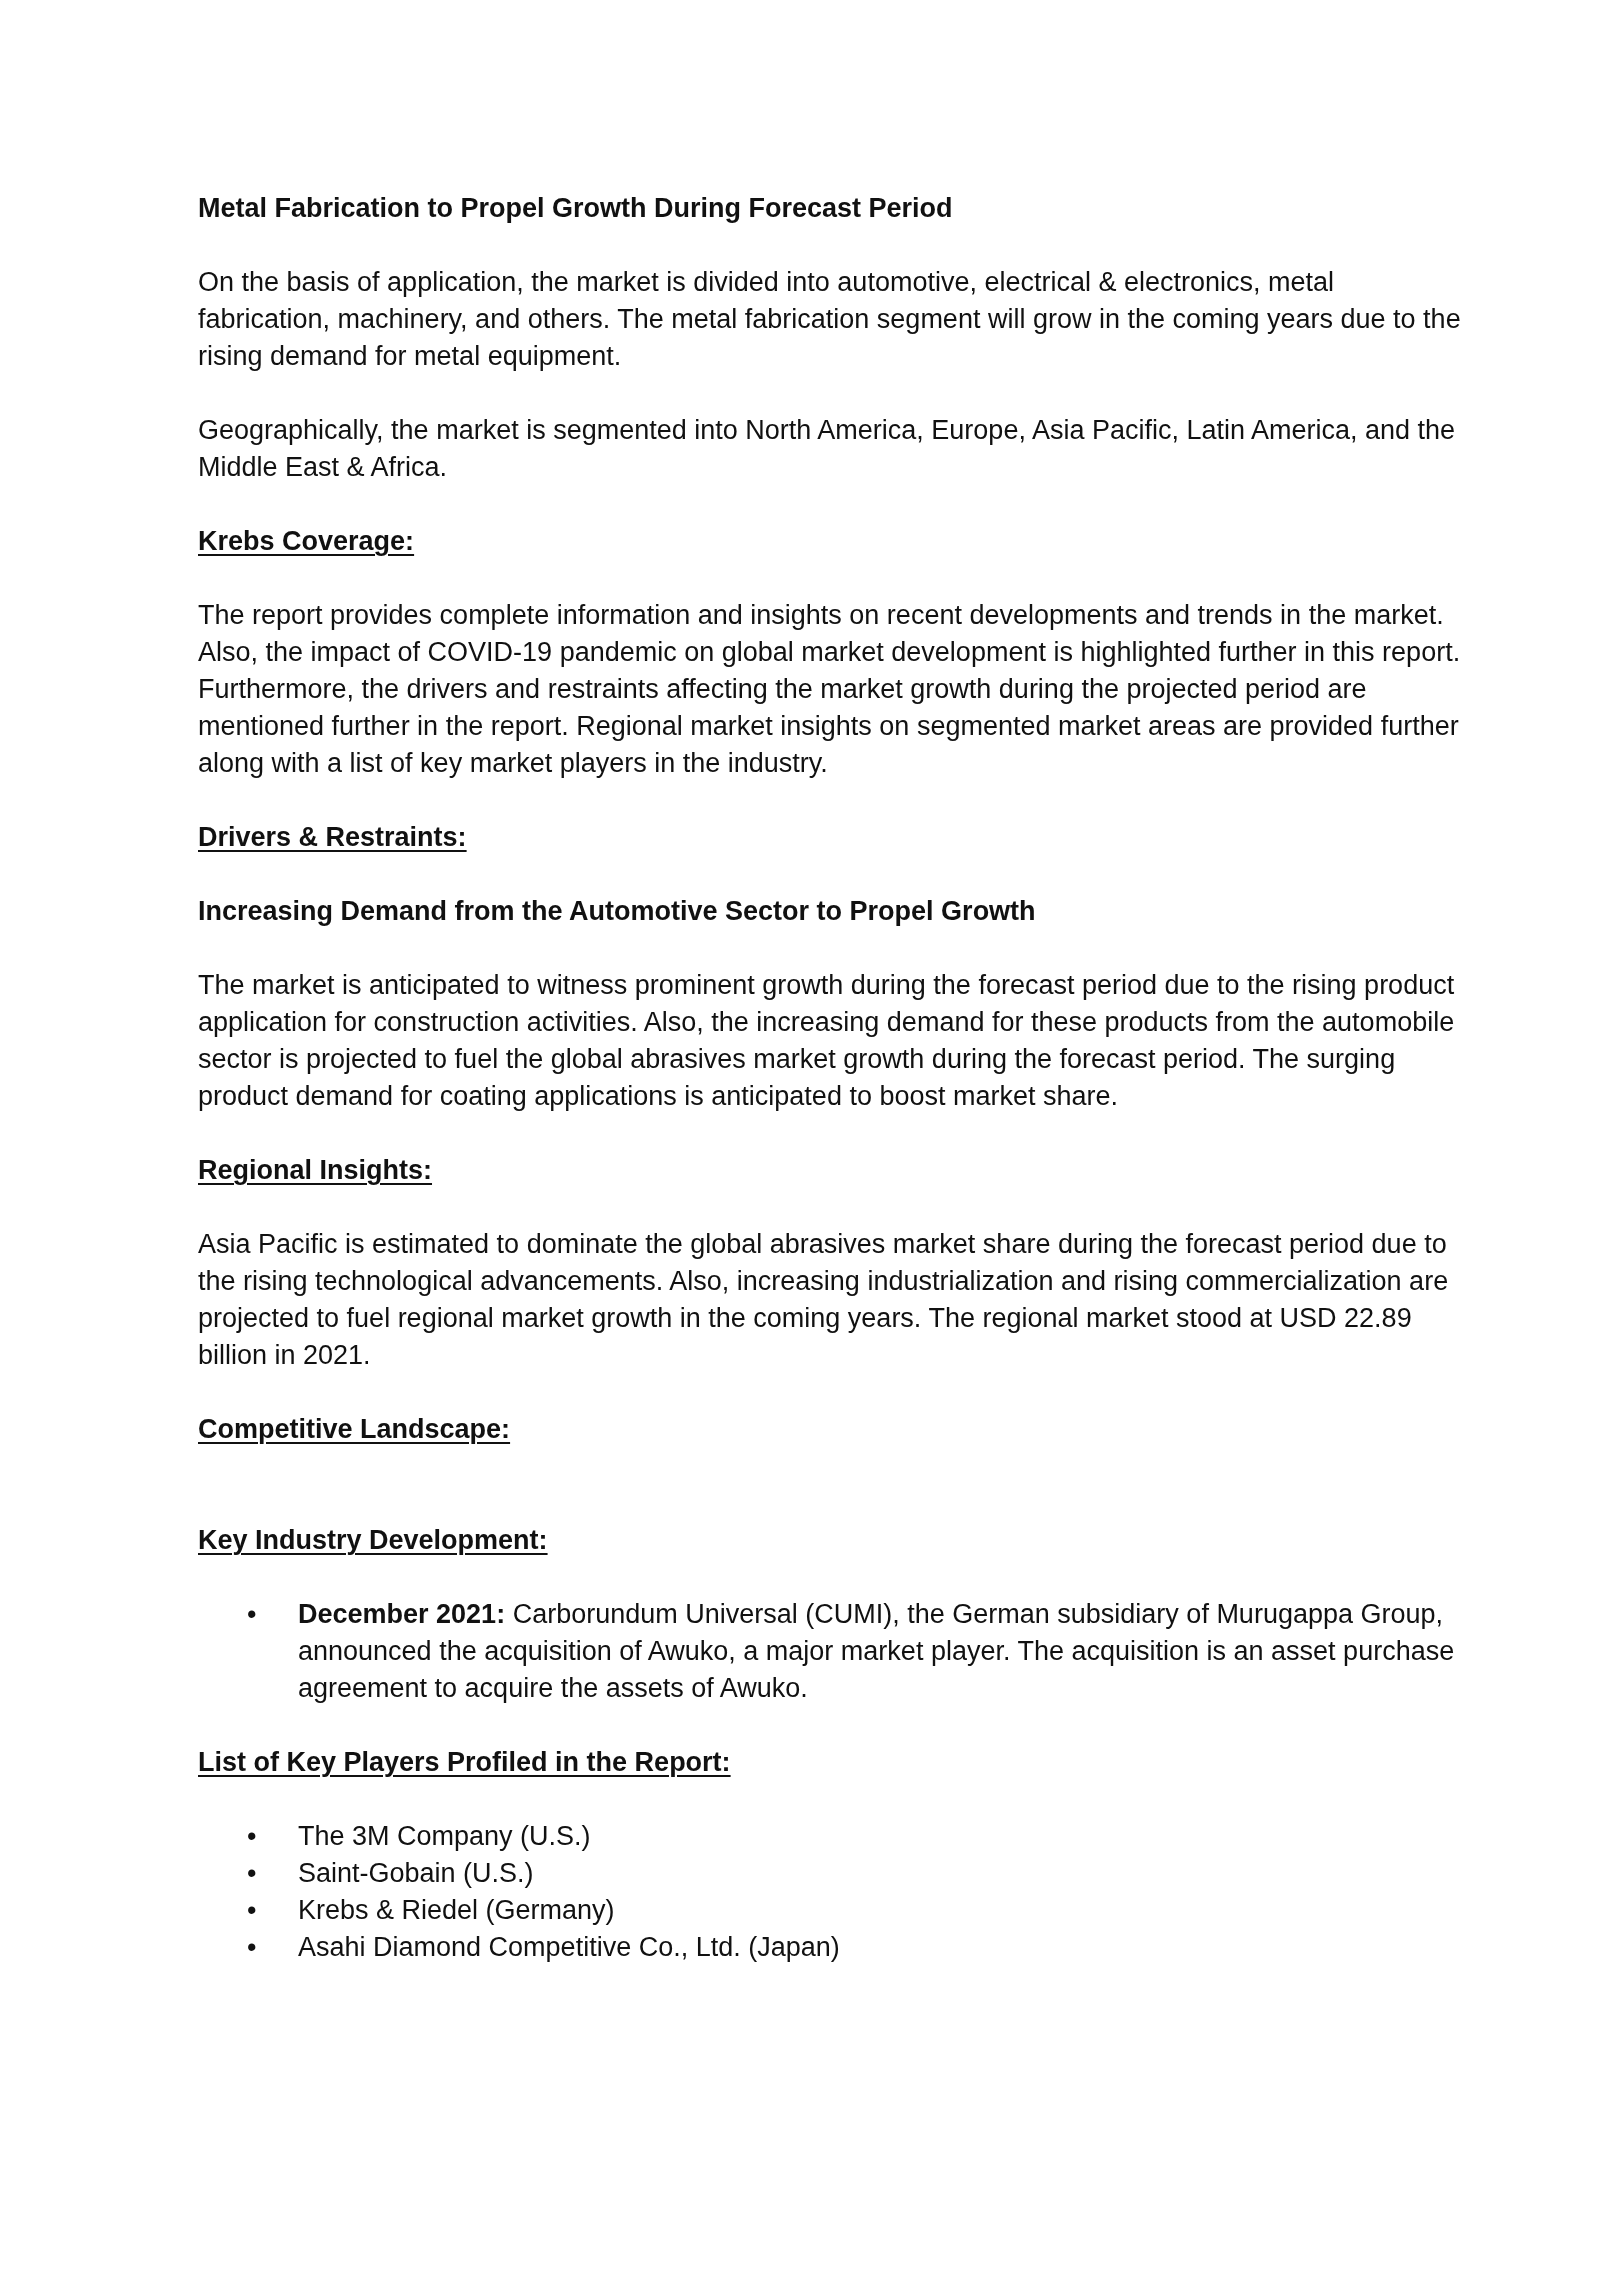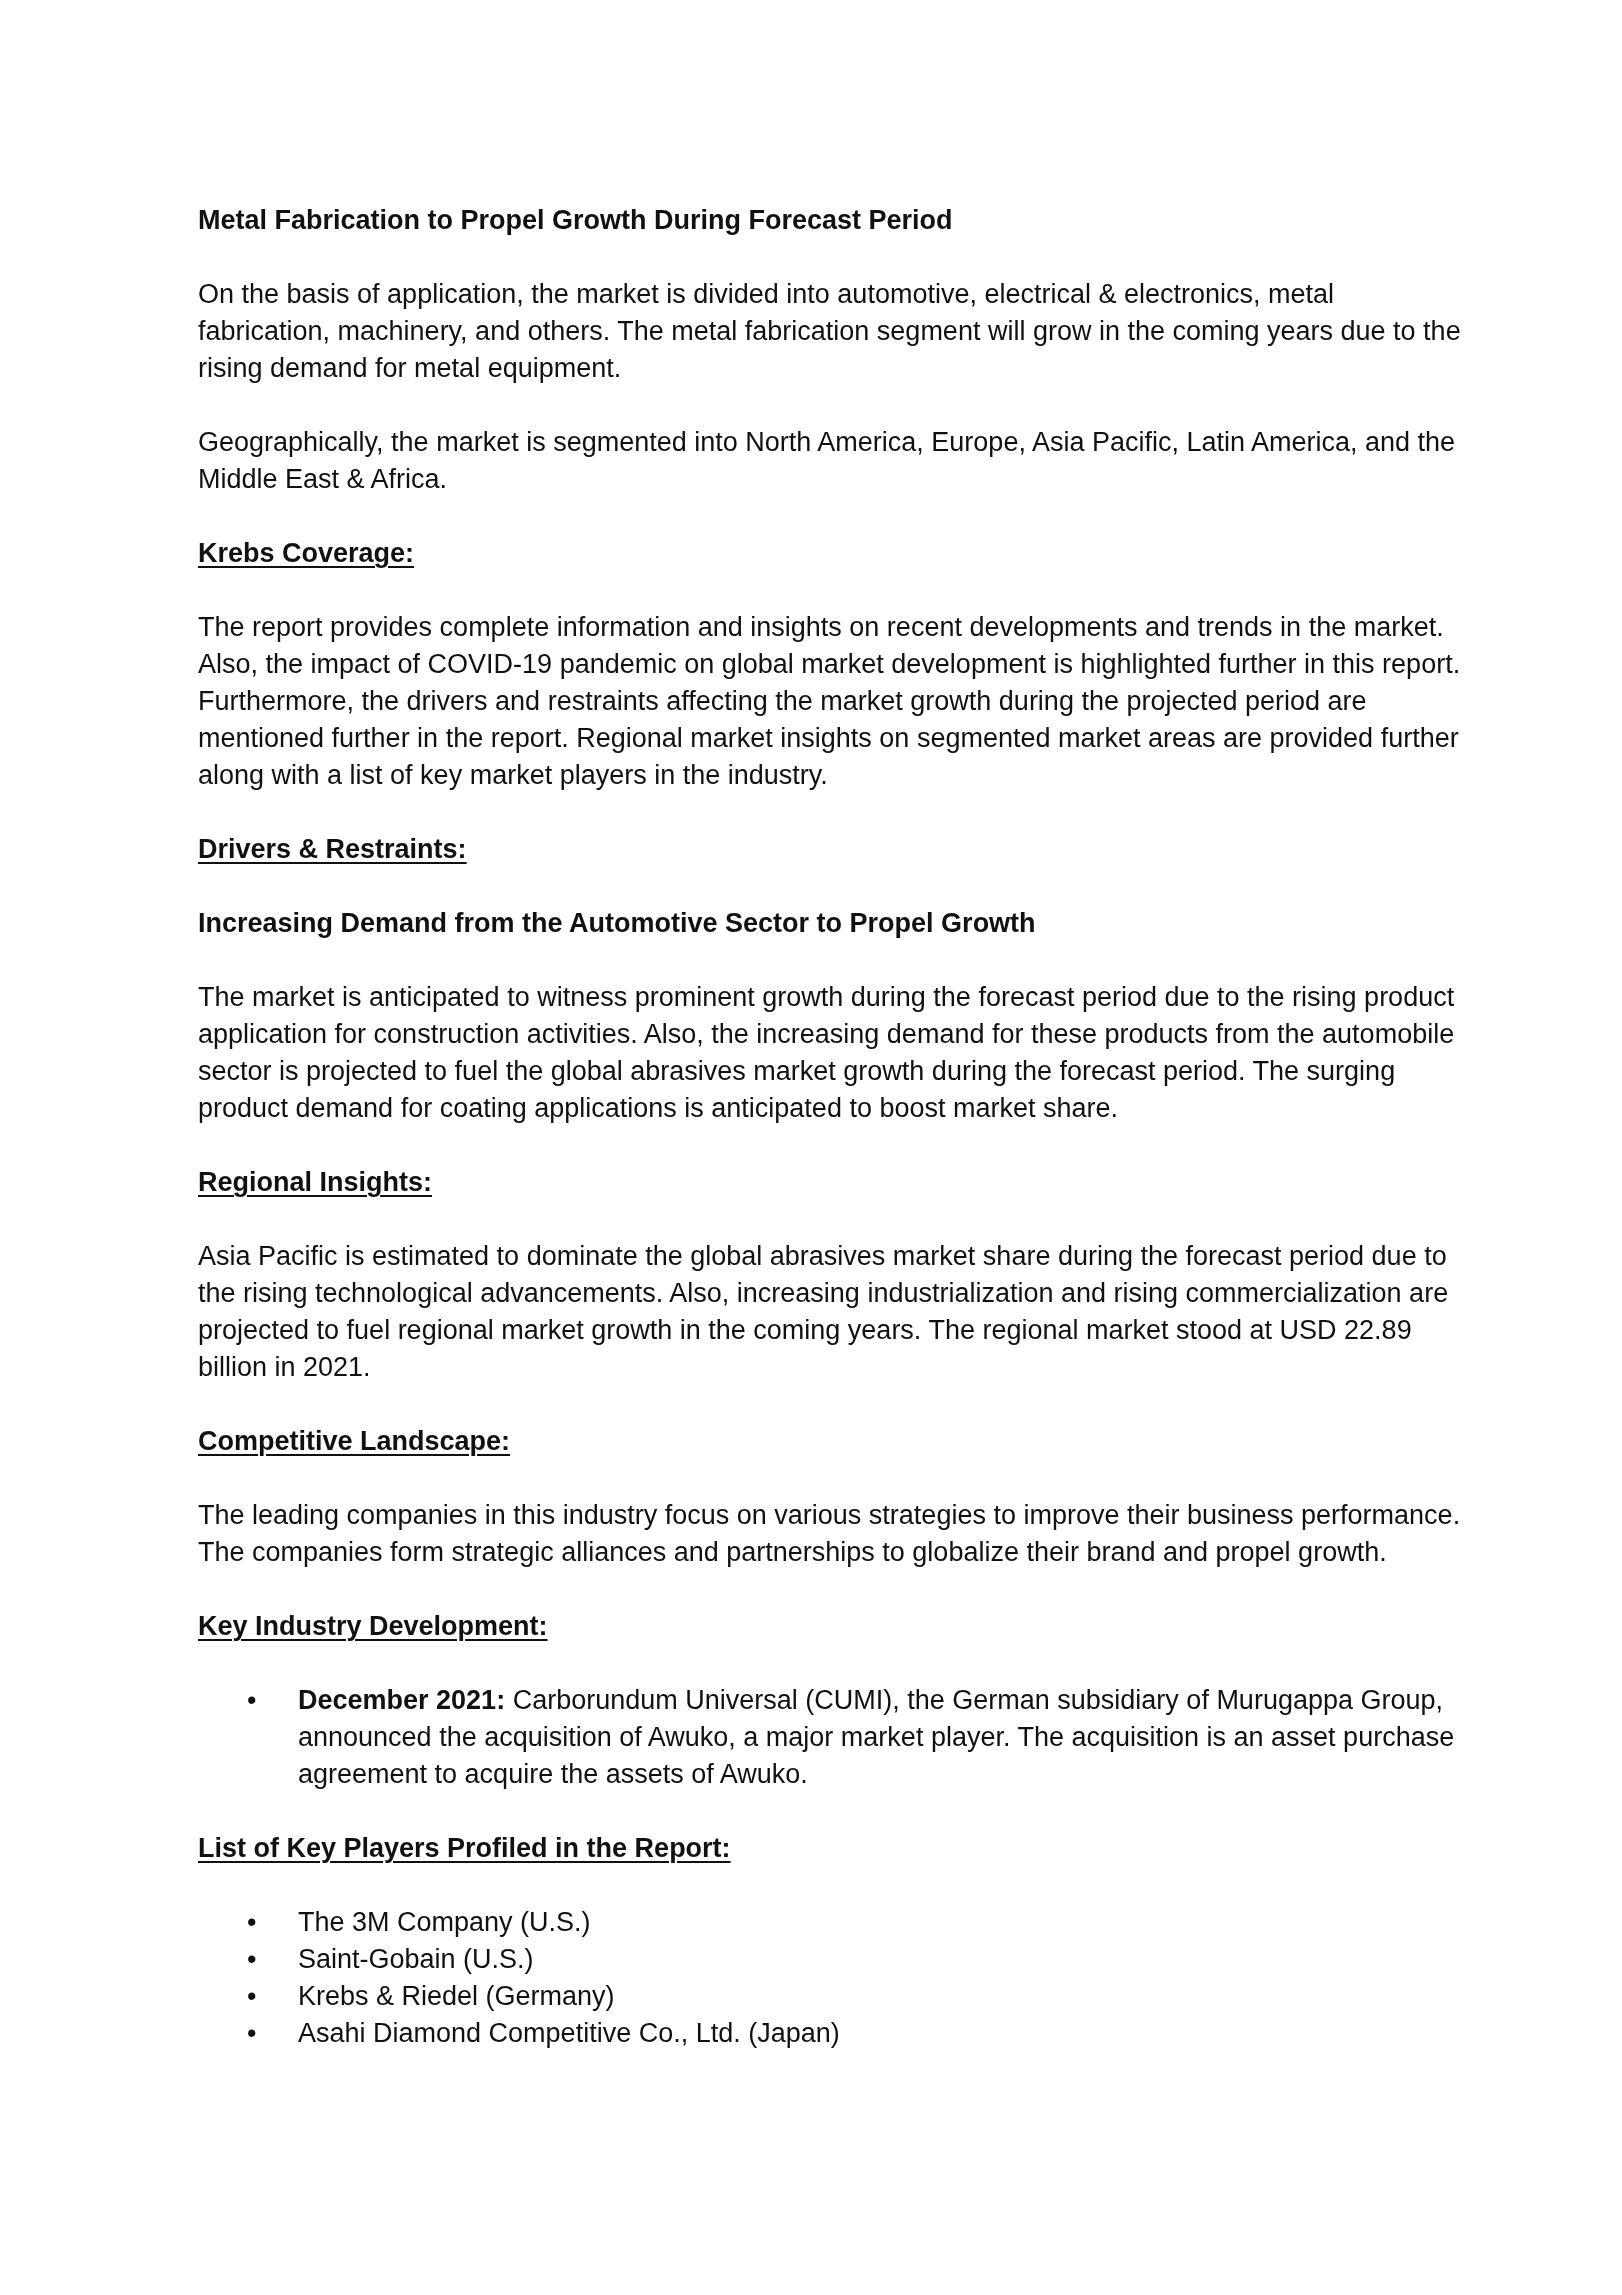--- a/index.html
+++ b/index.html
@@ -1,18 +1,18 @@
 <!DOCTYPE html>
 <html style="font-size:10px"><head>
 <meta charset="utf-8">
 <style>
   html, body { margin: 0; padding: 0; background: #ffffff; }
   body { width: 1623px; height: 2295px; position: relative; overflow: hidden;
          font-family: "Liberation Sans", sans-serif; color: #111111; }
-  .page { position: absolute; left: 198px; top: 190px; width: 1268px; margin-top: 12px; }
+  .page { position: absolute; left: 198px; top: 190px; width: 1268px; }
   .line-block { font-size: 27px; line-height: 37px; margin: 0; }
   .h-bold { font-weight: bold; }
   .h-under { font-weight: bold; text-decoration: underline; text-underline-offset: 3.8px; text-decoration-thickness: 1.9px; }
   .gap { height: 37px; }
   ul.bullets { list-style: none; margin: 0; padding: 0; }
   ul.bullets li { position: relative; padding-left: 100px; font-size: 27px; line-height: 37px; }
   ul.bullets li .bullet { position: absolute; left: 49px; top: 0; width: 12.7px; }
   .bold-inline { font-weight: bold; text-align: right; }
 </style>
 </head>
@@ -39,21 +39,20 @@
   <p class="line-block">The market is anticipated to witness prominent growth during the forecast period due to the rising product application for construction activities. Also, the increasing demand for these products from the automobile sector is projected to fuel the global abrasives market growth during the forecast period. The surging product demand for coating applications is anticipated to boost market share.</p>
   <div class="gap"></div>
 
   <p class="line-block h-under">Regional Insights:</p>
   <div class="gap"></div>
   <p class="line-block">Asia Pacific is estimated to dominate the global abrasives market share during the forecast period due to the rising technological advancements. Also, increasing industrialization and rising commercialization are projected to fuel regional market growth in the coming years. The regional market stood at USD 22.89 billion in 2021.</p>
   <div class="gap"></div>
 
   <p class="line-block h-under">Competitive Landscape:</p>
   <div class="gap"></div>
-  <p class="line-block">The leading companies in this industry focus on various strategies to improve their business performance. The companies form strategic alliances and partnerships to globalize their brand and propel growth.</p>
   <div class="gap"></div>
 
   <p class="line-block h-under">Key Industry Development:</p>
   <div class="gap"></div>
   <ul class="bullets">
     <li>
       <span class="bullet">•</span>
       <span class="bold-inline">December 2021:</span><span> Carborundum Universal (CUMI), the German subsidiary of Murugappa Group, announced the acquisition of Awuko, a major market player. The acquisition is an asset purchase agreement to acquire the assets of Awuko.</span>
     </li>
   </ul>

